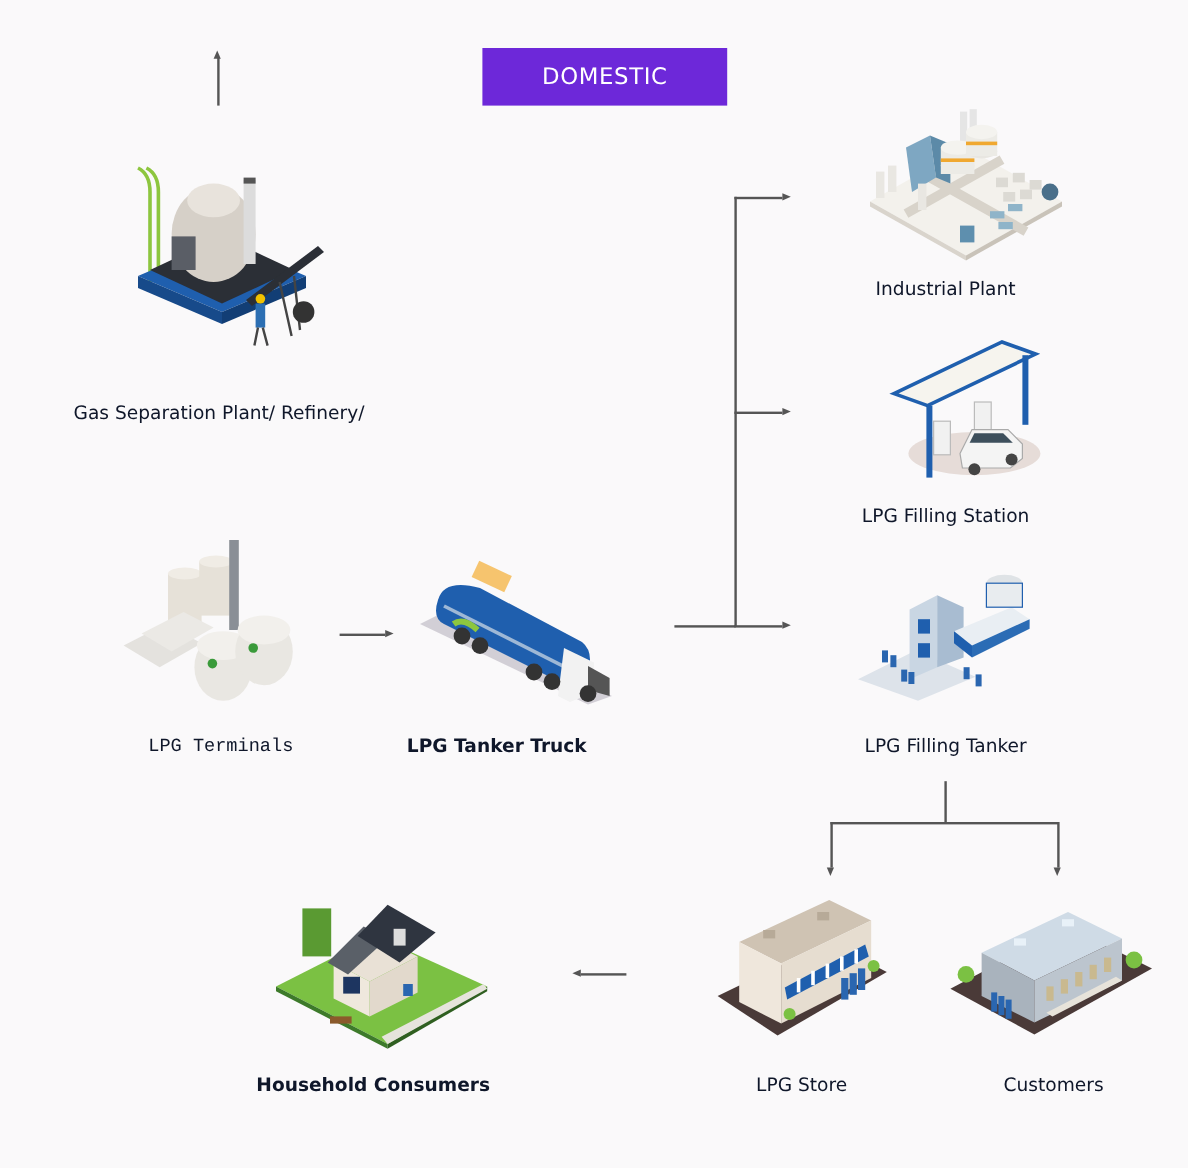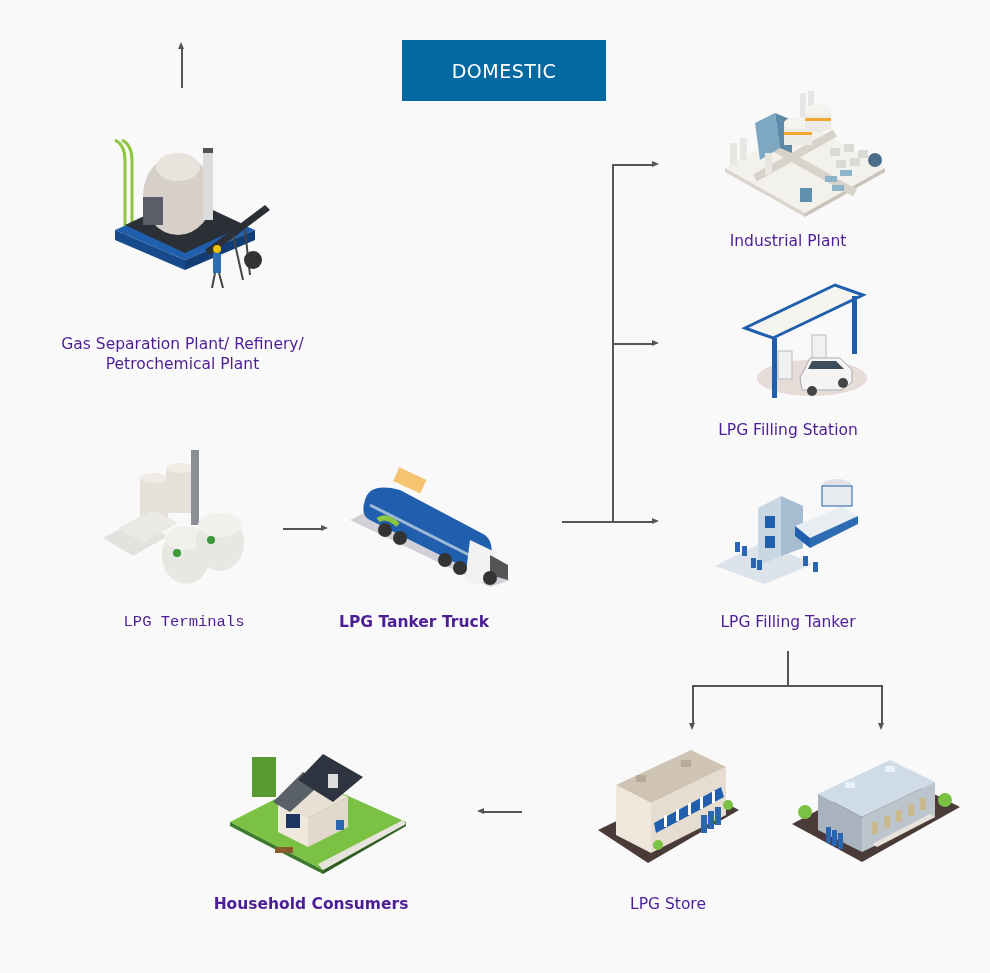--- a/index.html
+++ b/index.html
@@ -1,21 +1,21 @@
 <!DOCTYPE html>
 <html><head>
 <meta charset="utf-8">
 <style>
   html, body { margin:0; padding:0; }
   body { width:990px; height:973px; background:#faf9fa; position:relative; overflow:hidden;
          font-family:"DejaVu Sans", sans-serif; color:#555; }
   .abs { position:absolute; }
-  .header { left:402px; top:40px; width:204px; height:61px; background:#0369a1; color:#fff;
+  .header { left:402px; top:40px; width:204px; height:48px; background:#6d28d9; color:#fff;
             font-size:19px; display:flex; align-items:center; justify-content:center; letter-spacing:0.5px; }
-  .label { font-size:15.5px; color:#4c1d95; text-align:center; line-height:20px; white-space:nowrap; }
+  .label { font-size:15.5px; color:#0f172a; text-align:center; line-height:20px; white-space:nowrap; }
   .line { background:#555; }
   .ah-r { width:0; height:0; border-top:3.5px solid transparent; border-bottom:3.5px solid transparent; border-left:7px solid #555; }
   .ah-l { width:0; height:0; border-top:3.5px solid transparent; border-bottom:3.5px solid transparent; border-right:7px solid #555; }
   .ah-d { width:0; height:0; border-left:3.5px solid transparent; border-right:3.5px solid transparent; border-top:7px solid #555; }
   .ah-u { width:0; height:0; border-left:3.5px solid transparent; border-right:3.5px solid transparent; border-bottom:7px solid #555; }
   svg { position:absolute; overflow:visible; }
 </style>
 </head>
 <body>
 
@@ -38,21 +38,20 @@
   <rect x="98" y="13" width="10" height="5" fill="#555"></rect>
   <path d="M100 115 l60 -45 l5 5 l-60 45z" fill="#2b2f36"></path>
   <path d="M128 100 l10 45 M140 95 l5 45" stroke="#444" stroke-width="2"></path>
   <circle cx="148" cy="125" r="9" fill="#333"></circle>
   <rect x="108" y="118" width="8" height="20" fill="#2c6fb3"></rect>
   <circle cx="112" cy="114" r="4" fill="#f2c200"></circle>
   <path d="M110 138 l-3 15 M114 138 l4 15" stroke="#444" stroke-width="2"></path>
 </svg>
 <div class="abs label" style="left:40px;top:334px;width:285px;">
   <div>Gas Separation Plant/ Refinery/</div>
-  <div>Petrochemical Plant</div>
 </div>
 
 <svg style="left:720px;top:88px;" width="170" height="130" viewBox="0 0 170 130">
   <polygon points="5,80 85,35 165,80 85,125" fill="#f3f1ec"></polygon>
   <polygon points="5,80 85,125 85,129 5,84" fill="#d9d4cc"></polygon>
   <polygon points="85,125 165,80 165,84 85,129" fill="#c9c3b9"></polygon>
   <path d="M35 90 L115 45 M55 60 L135 105" stroke="#d8d3ca" stroke-width="8"></path>
   <polygon points="35,35 55,25 60,60 40,72" fill="#7ea7c2"></polygon>
   <polygon points="55,25 72,32 72,65 60,60" fill="#5c8aa8"></polygon>
   <rect x="80" y="5" width="6" height="40" fill="#e5e5e5"></rect>
@@ -217,20 +216,21 @@
       <rect x="42" y="78" width="5" height="16"></rect>
       <rect x="48" y="81" width="5" height="16"></rect>
     </g>
   <polygon points="82,92 140,62 145,65 87,95" fill="#e7e3da"></polygon>
   <circle cx="15" cy="60" r="7" fill="#7bc143"></circle>
   <circle cx="155" cy="48" r="7" fill="#7bc143"></circle>
   <rect x="55" y="30" width="10" height="6" fill="#e8f1f8"></rect>
   <rect x="95" y="14" width="10" height="6" fill="#e8f1f8"></rect>
 </svg>
 <div class="abs label" style="left:778px;top:894px;width:200px;">
+  <div>Customers</div>
 </div>
 
 <div class="abs line" style="left:484px;top:811px;width:38px;height:1.5px;"></div>
 <div class="abs ah-l" style="left:477px;top:808px;"></div>
 
 <svg style="left:228px;top:752px;" width="180" height="122" viewBox="0 0 180 122">
   <polygon points="2,70 85,28 178,70 95,118" fill="#7bc143"></polygon>
   <polygon points="2,70 95,118 95,122 2,74" fill="#3d7a2a"></polygon>
   <polygon points="95,118 178,70 178,74 95,122" fill="#2f5f20"></polygon>
   <polygon points="90,112 175,68 178,72 95,118" fill="#e6e4dc"></polygon>

